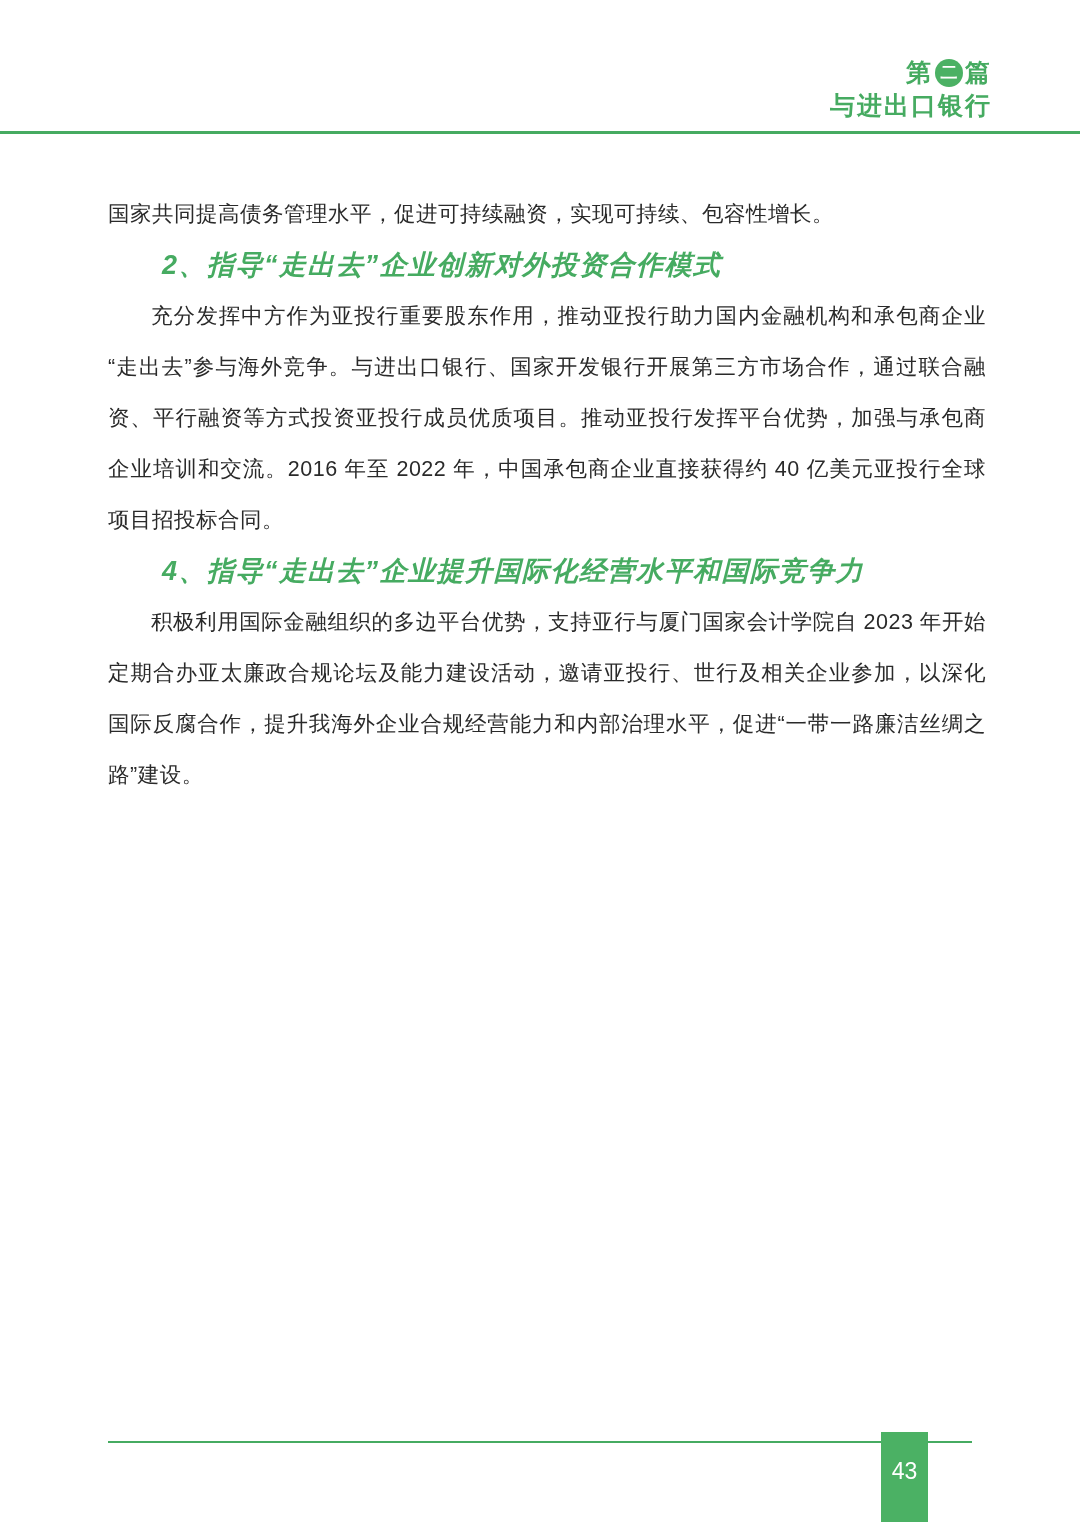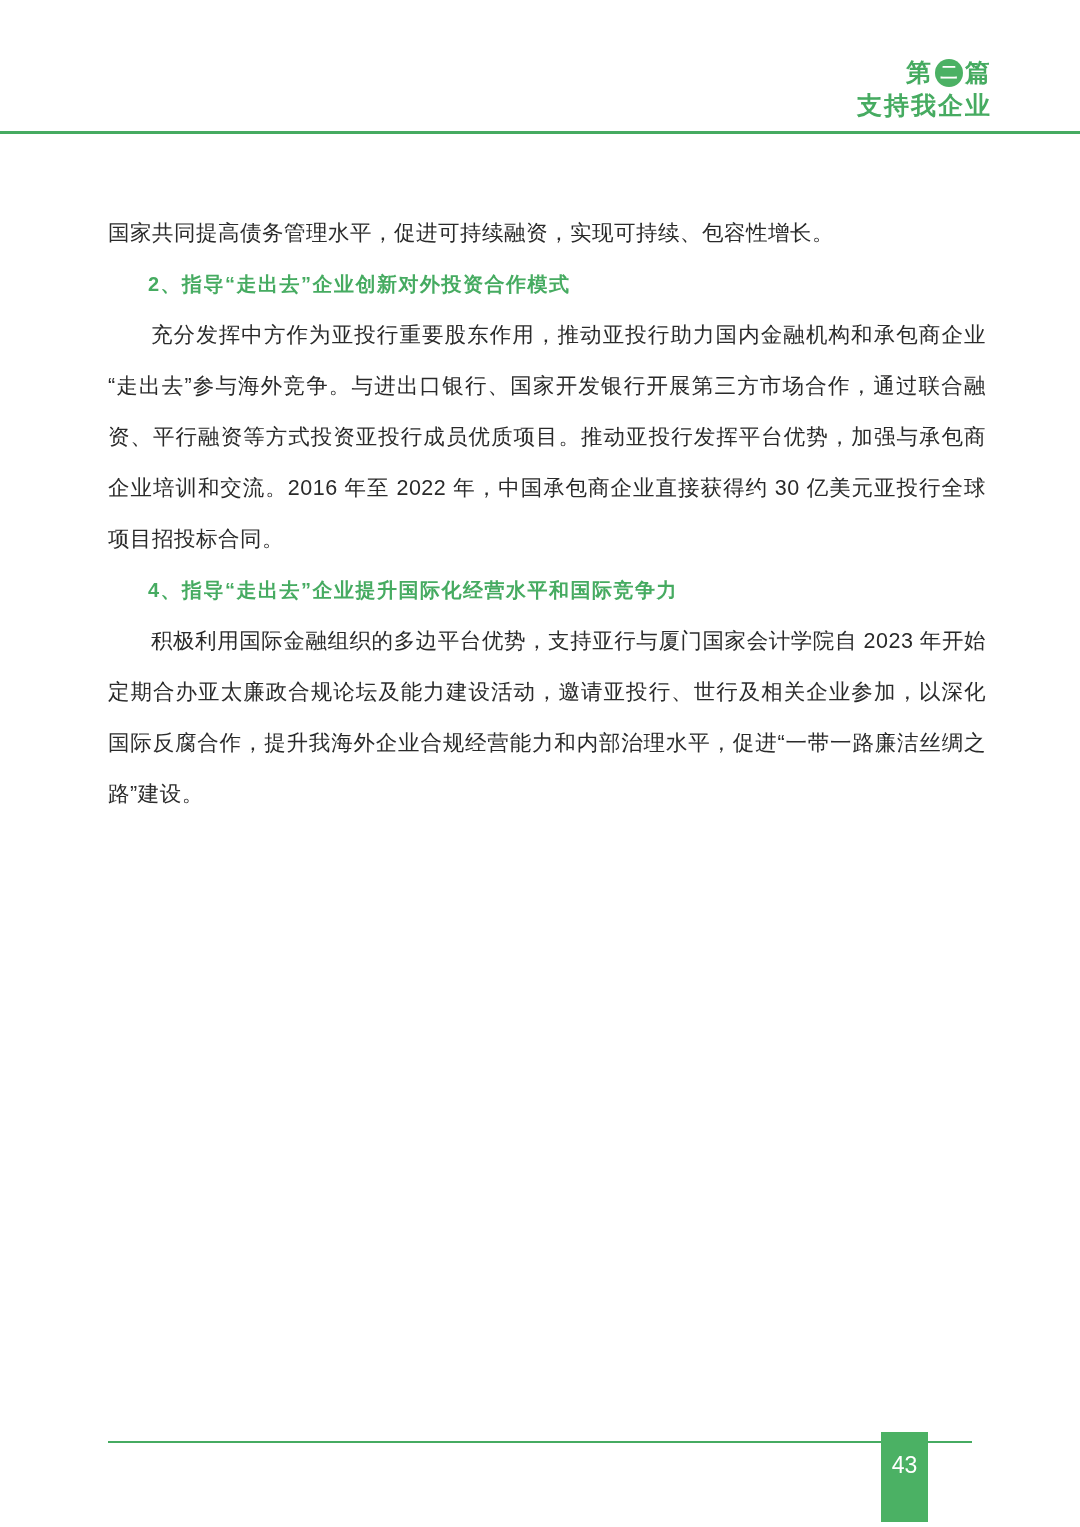--- a/index.html
+++ b/index.html
@@ -45,78 +45,79 @@
   }
   .top-rule{
     position:absolute;
     top:131px;left:0;
     width:1080px;height:3px;
     background:var(--accent-green,#46ab61);
   }
   
   .doc-body{
     position:absolute;
-    top:208px;
+    top:189px;
     left:108px;
     width:878px;
     font-size:21.5px;
     line-height:51px;
     color:var(--body-text,#2a2a2a);
     text-align:justify;
     letter-spacing:0.5px;
   }
   .para{text-indent:2em;}
   .para.no-indent{text-indent:0;}
   .heading{
     color:var(--accent-green,#46ab61);
     font-weight:700;
-    font-size:20px;
+    font-style:italic;
+    font-size:27px;
     text-indent:2em;
     letter-spacing:1.5px;
   }
   
   .bottom-rule{
     position:absolute;
     top:1441px;left:108px;
     width:864px;height:2px;
     background:var(--accent-green,#46ab61);
   }
   .page-number-box{
     position:absolute;
     top:1432px;left:881px;
     width:47px;height:90px;
     background:var(--badge-green,#4bb164);
     color:#ffffff;
     text-align:center;
     font-size:23px;
-    padding-top:20px;
+    padding-top:26px;
   }
 </style>
 </head>
 <body>
 
 <div class="page">
 
   <header class="page-header">
     <div class="chapter-line">
       <span>第</span>
       <span class="chapter-circle">
         <span>二</span>
       </span>
       <span>篇</span>
     </div>
-    <div class="section-line">支持我企业</div>
+    <div class="section-line">与进出口银行</div>
   </header>
 
   <div class="top-rule"></div>
 
   <main class="doc-body">
     <p class="para no-indent">国家共同提高债务管理水平，促进可持续融资，实现可持续、包容性增长。</p>
     <h3 class="heading">2、指导“走出去”企业创新对外投资合作模式</h3>
-    <p class="para">充分发挥中方作为亚投行重要股东作用，推动亚投行助力国内金融机构和承包商企业“走出去”参与海外竞争。与进出口银行、国家开发银行开展第三方市场合作，通过联合融资、平行融资等方式投资亚投行成员优质项目。推动亚投行发挥平台优势，加强与承包商企业培训和交流。2016 年至 2022 年，中国承包商企业直接获得约 30 亿美元亚投行全球项目招投标合同。</p>
+    <p class="para">充分发挥中方作为亚投行重要股东作用，推动亚投行助力国内金融机构和承包商企业“走出去”参与海外竞争。与进出口银行、国家开发银行开展第三方市场合作，通过联合融资、平行融资等方式投资亚投行成员优质项目。推动亚投行发挥平台优势，加强与承包商企业培训和交流。2016 年至 2022 年，中国承包商企业直接获得约 40 亿美元亚投行全球项目招投标合同。</p>
     <h3 class="heading">4、指导“走出去”企业提升国际化经营水平和国际竞争力</h3>
     <p class="para">积极利用国际金融组织的多边平台优势，支持亚行与厦门国家会计学院自 2023 年开始定期合办亚太廉政合规论坛及能力建设活动，邀请亚投行、世行及相关企业参加，以深化国际反腐合作，提升我海外企业合规经营能力和内部治理水平，促进“一带一路廉洁丝绸之路”建设。</p>
   </main>
 
   <footer>
     <div class="bottom-rule"></div>
     <div class="page-number-box">
       <span>43</span>
     </div>
   </footer>

